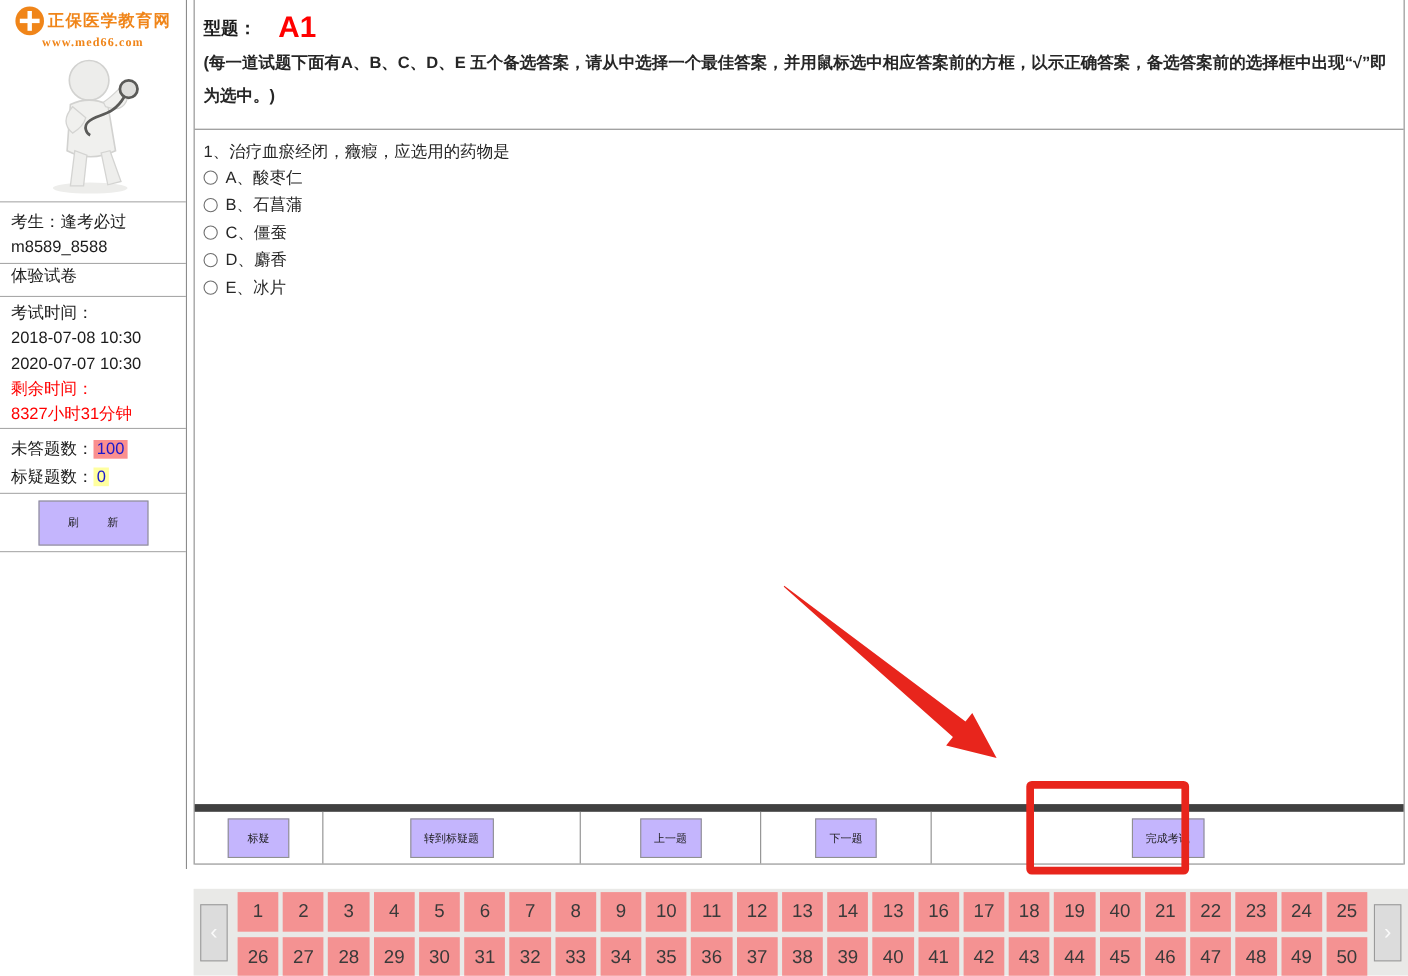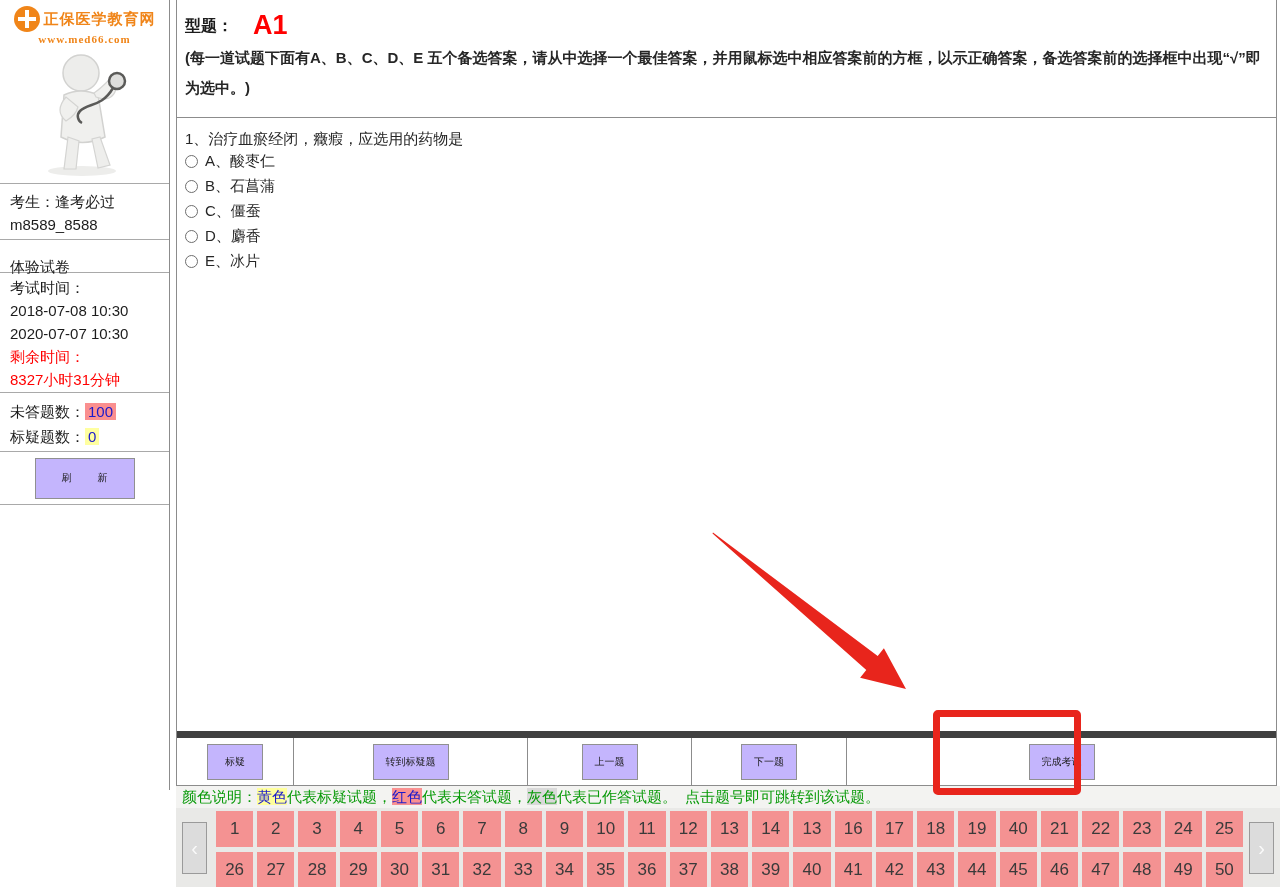--- a/index.html
+++ b/index.html
@@ -4,21 +4,21 @@
 <title></title>
 <style>
   * { margin:0; padding:0; box-sizing:border-box; }
   html,body { width:1280px; height:887px; overflow:hidden; background:#fff;
               font-family:"Liberation Sans","DejaVu Sans",sans-serif; }
   #page { position:relative; width:1280px; height:887px; background:#fff; }
 
   
   #sidebar { position:absolute; left:0; top:0; width:170px; height:790px;
              border-right:1px solid #8c8c8c; background:#fff; }
-  .sb-sec { width:100%; padding:16px 10px; color:#1c1c1c; font-size:15px; }
+  .sb-sec { width:100%; padding:0 10px; color:#1c1c1c; font-size:15px; }
   .sb-div { border-top:1px solid #a9a9a9; }
   #sec-logo { height:183px; padding:6px 0 0 0; text-align:center;font-family:Liberation Serif, serif; }
   .logo-row { display:flex; align-items:center; justify-content:center; gap:4px; }
   .logo-badge { width:26px; height:26px; border-radius:50%; background:#f08519;
                 position:relative; flex:0 0 auto; }
   .logo-badge:before { content:""; position:absolute; left:11px; top:4px; width:4px; height:18px; background:#fff; }
   .logo-badge:after  { content:""; position:absolute; left:4px; top:11px; width:18px; height:4px; background:#fff; }
   .logo-name { color:#f08519; font-size:15px; font-weight:bold; letter-spacing:1px; }
   .logo-url  { color:#f08519; font-size:11px; font-weight:bold; letter-spacing:1px; margin-top:1px; }
   .mascot-wrap { margin-top:6px; }
@@ -188,23 +188,20 @@
       </div>
       <div class="fcell fc5">
         <button class="gray-btn fbtn">下一题</button>
       </div>
       <div class="fcell fc6">
         <button class="gray-btn fbtn">完成考试</button>
       </div>
     </div>
   </div>
 
-  <div id="legend">
-    <span>颜色说明：</span><span class="lg-yellow">黄色</span><span>代表标疑试题，</span><span class="lg-red">红色</span><span>代表未答试题，</span><span class="lg-gray">灰色</span><span>代表已作答试题。</span><span class="lg-gap">点击题号即可跳转到该试题。</span>
-  </div>
 
   <div id="gridrow">
     <button class="nav-btn" id="grid-prev"><span>‹</span></button>
     <div id="question-grid">
         <div class="qcell">1</div>
         <div class="qcell">2</div>
         <div class="qcell">3</div>
         <div class="qcell">4</div>
         <div class="qcell">5</div>
         <div class="qcell">6</div>

